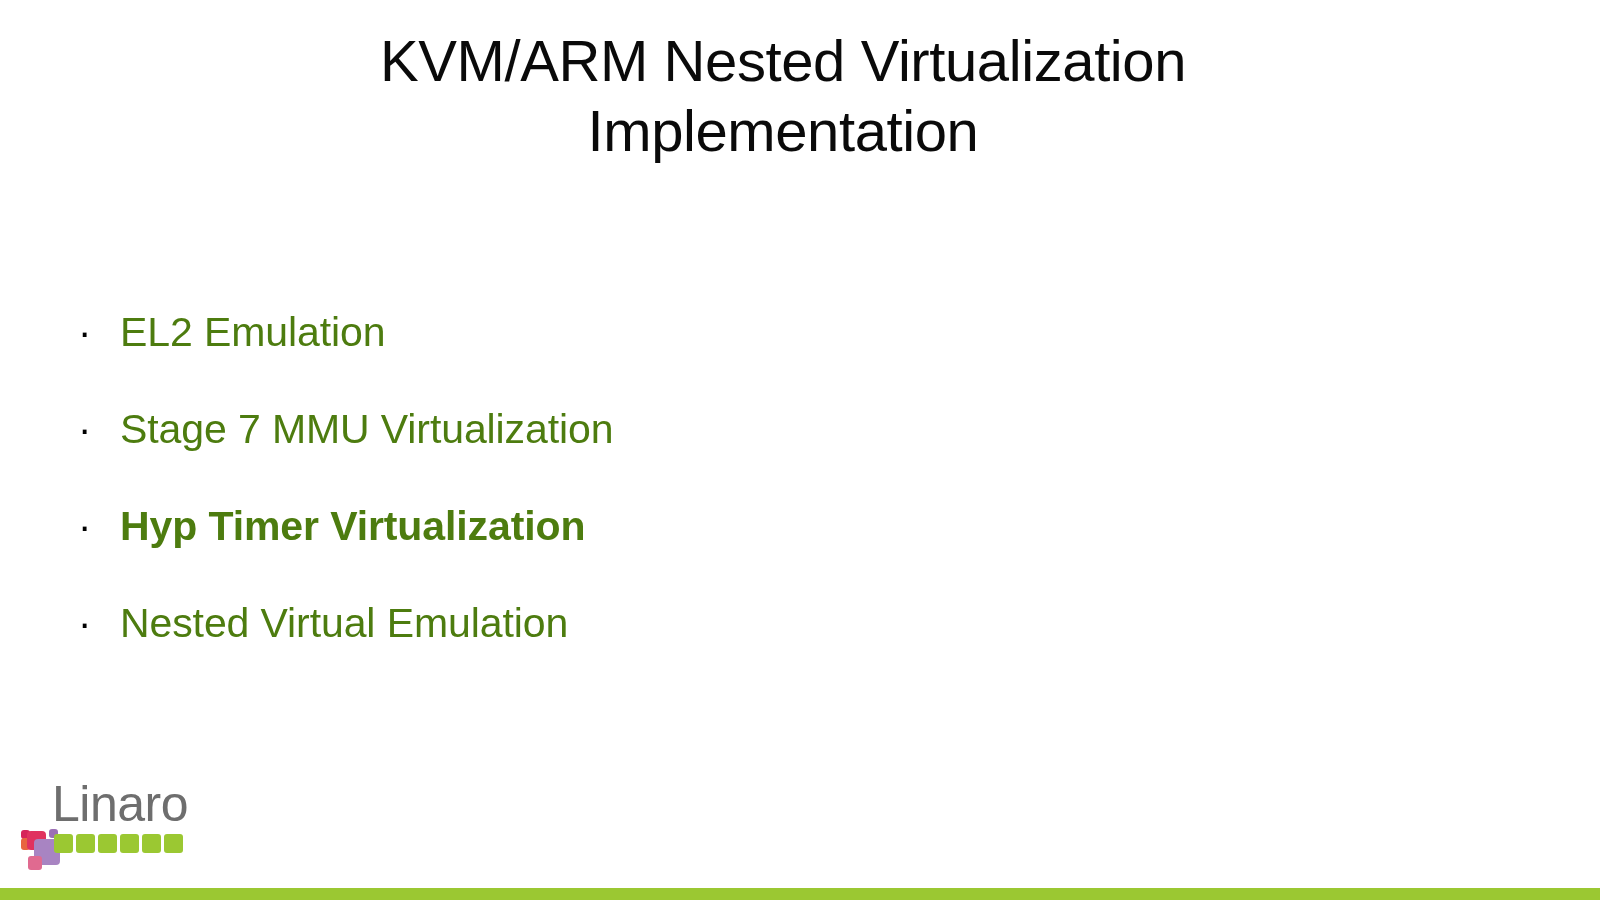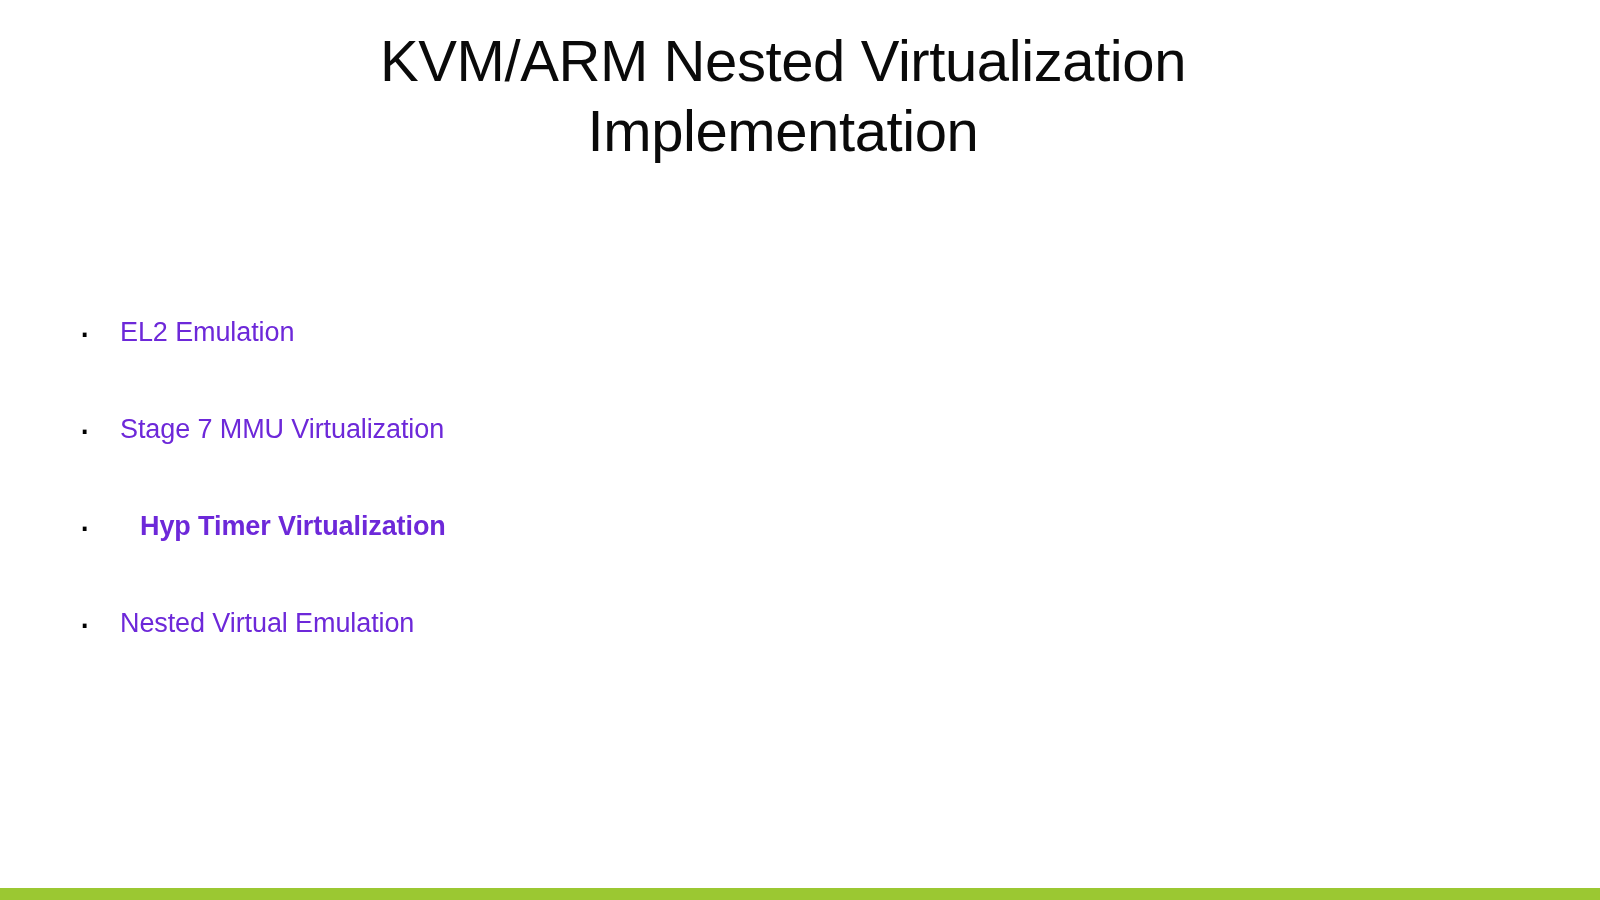--- a/index.html
+++ b/index.html
@@ -53,30 +53,29 @@
     width: 48px;
     flex: 0 0 48px;
     font-size: 40px;
     line-height: 66px;
     text-align: left;
     color: #000;
     padding-left: 6px;
     box-sizing: border-box;
   }
   .bullet-text {
-    font-size: 27px;
+    font-size: 41px;
     line-height: 66px;
     font-weight: 400;
-    color: #6d28d9;
+    color: #4d7c0f;
     letter-spacing: -0.1px;
     white-space: nowrap;
   }
   .bullet-item.is-bold .bullet-text {
     font-weight: 700;
-    margin-left: 20px;
   }
 
   
   .logo {
     position: absolute;
     left: 16px;
     top: 778px;
     width: 210px;
     height: 86px;
   }
@@ -153,16 +152,34 @@
       <span class="bullet-text">Hyp Timer Virtualization</span>
     </div>
 
     <div class="bullet-item">
       <span class="bullet-marker">·</span>
       <span class="bullet-text">Nested Virtual Emulation</span>
     </div>
 
   </div>
 
+  <div class="logo">
+    <div class="logo-word">Linaro</div>
+
+    <div class="logo-squares">
+      <span class="sq crimson"></span>
+      <span class="sq orange"></span>
+      <span class="sq pink-lg"></span>
+      <span class="sq violet-sm"></span>
+      <span class="sq violet-lg"></span>
+      <span class="sq rose-sm"></span>
+      <span class="sq green g1"></span>
+      <span class="sq green g2"></span>
+      <span class="sq green g3"></span>
+      <span class="sq green g4"></span>
+      <span class="sq green g5"></span>
+      <span class="sq green g6"></span>
+    </div>
+  </div>
 
   <div class="bottom-bar"></div>
 
 </div>
 
 </body></html>

